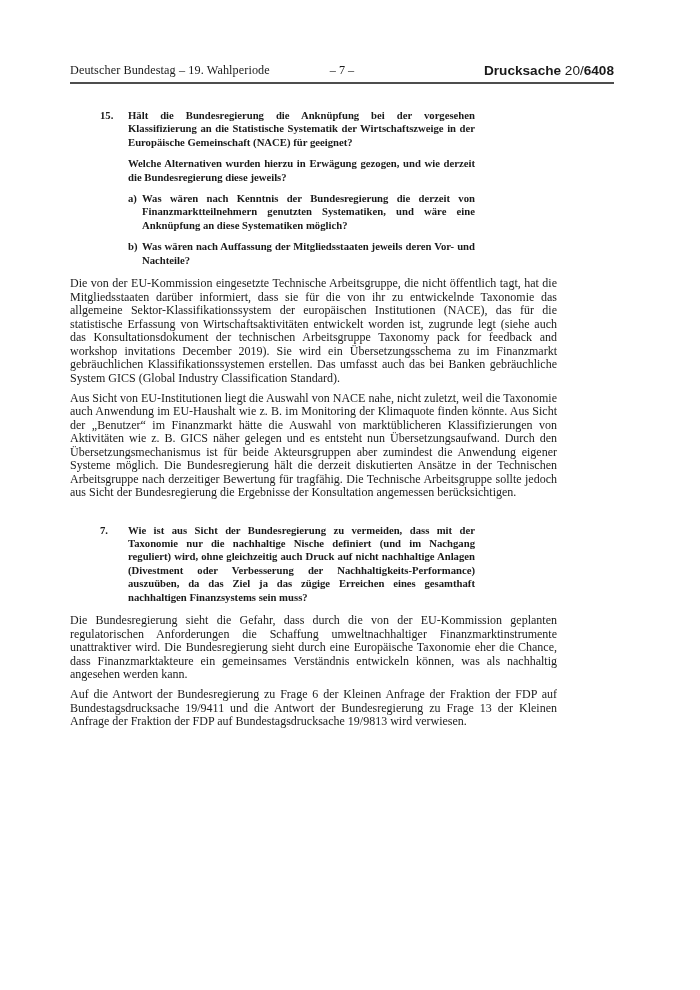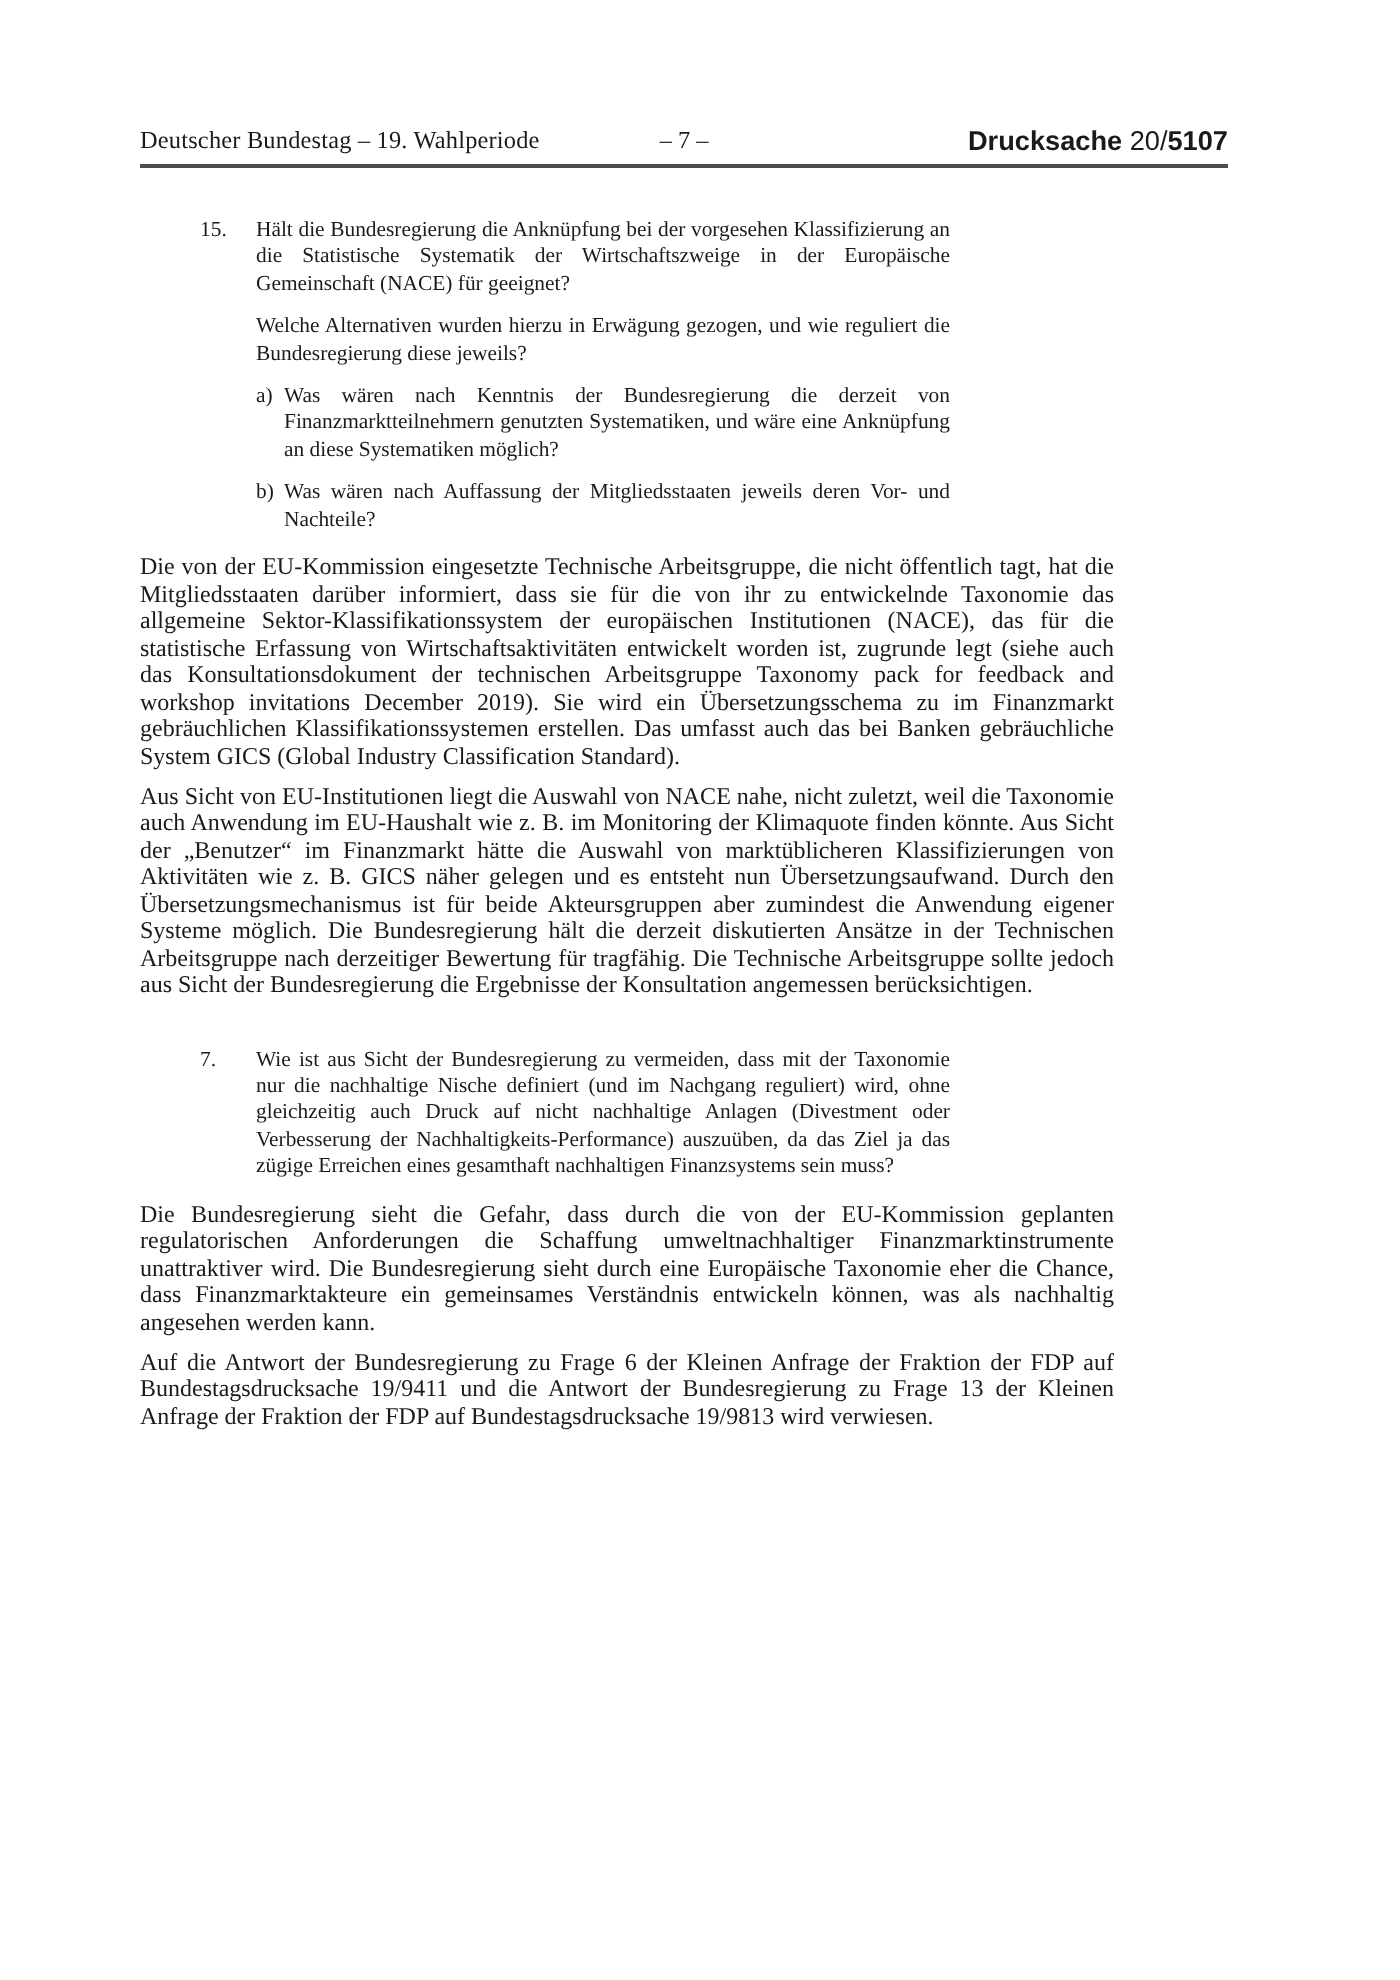--- a/index.html
+++ b/index.html
@@ -64,21 +64,21 @@
     width: 487px;
     font-size: 12px;
     line-height: 13.5px;
     text-align: justify;
     hyphens: auto;
   }
   
   .question {
     display: flex;
     margin-left: 30px;
-    font-weight: normal;
+    font-weight: bold;
     font-size: 10.7px;
     line-height: 13.4px;
     margin-bottom: 10px;
   }
   .q-num {
     width: 28px;
     flex-shrink: 0;
   }
   .q-body { width: 347px; }
   .q-body p { margin: 0 0 8px 0; }
@@ -101,32 +101,32 @@
   }
 </style>
 </head>
 <body>
 
 <div class="page">
 
   <div class="header">
     <span class="h-left">Deutscher Bundestag – 19. Wahlperiode</span>
     <span class="h-center">– 7 –</span>
-    <span class="h-right"><span class="ds-label">Drucksache</span>&nbsp;<span class="ds-session">20/</span><span class="ds-number">5107</span></span>
+    <span class="h-right"><span class="ds-label">Drucksache</span>&nbsp;<span class="ds-session">20/</span><span class="ds-number">6408</span></span>
   </div>
 
   <div class="rule"></div>
 
   <main class="content">
 
     <div class="question">
       <span class="q-num">15.</span>
       <div class="q-body">
         <p>Hält die Bundesregierung die Anknüpfung bei der vorgesehen Klassifizierung an die Statistische Systematik der Wirtschaftszweige in der Europäische Gemeinschaft (NACE) für geeignet?</p>
-        <p>Welche Alternativen wurden hierzu in Erwägung gezogen, und wie reguliert die Bundesregierung diese jeweils?</p>
+        <p>Welche Alternativen wurden hierzu in Erwägung gezogen, und wie derzeit die Bundesregierung diese jeweils?</p>
         <div class="sub">
           <span class="sub-letter">a)</span>
           <p>Was wären nach Kenntnis der Bundesregierung die derzeit von Finanzmarktteilnehmern genutzten Systematiken, und wäre eine Anknüpfung an diese Systematiken möglich?</p>
         </div>
         <div class="sub">
           <span class="sub-letter">b)</span>
           <p>Was wären nach Auffassung der Mitgliedsstaaten jeweils deren Vor- und Nachteile?</p>
         </div>
       </div>
     </div>

